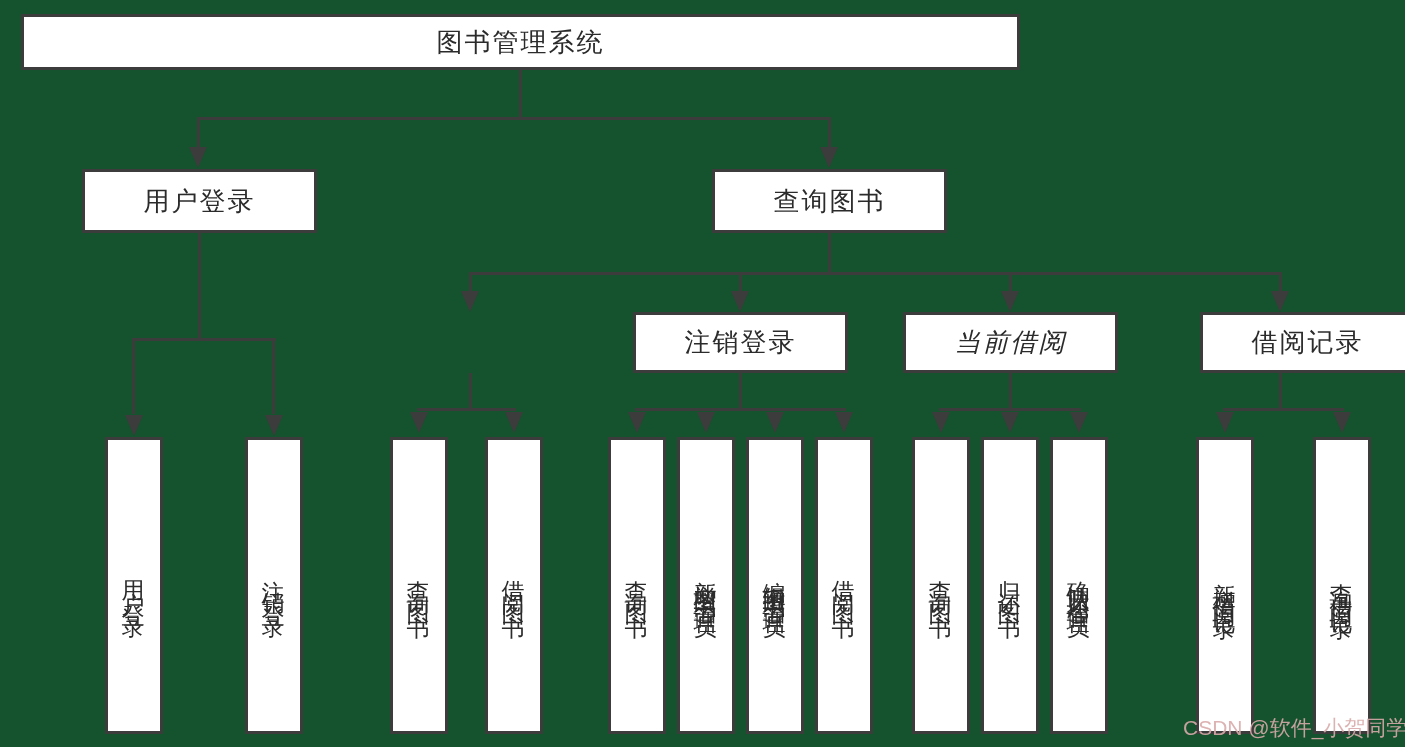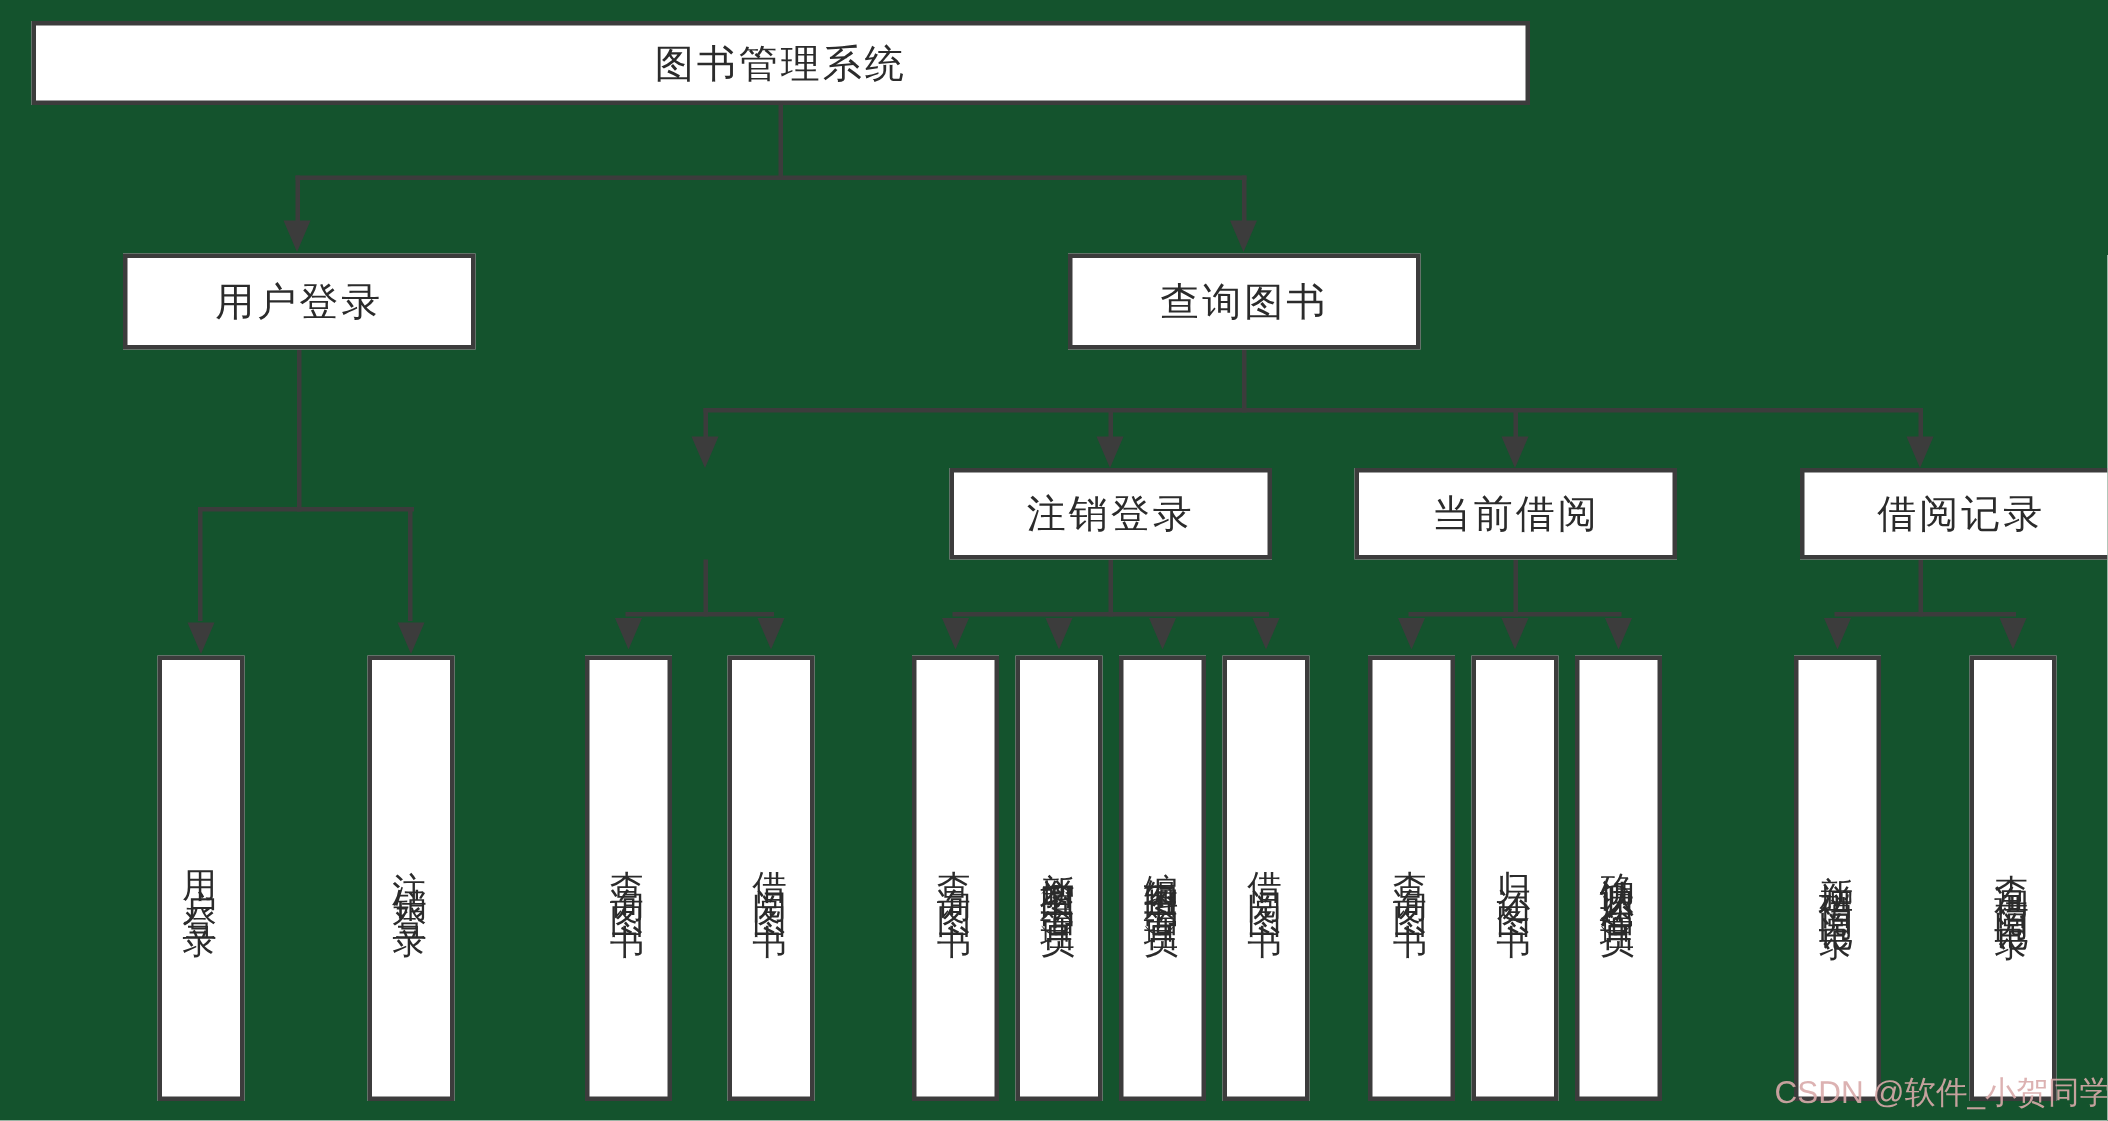--- a/index.html
+++ b/index.html
@@ -99,21 +99,21 @@
   <div class="ln" style="left:469px; top:272px; width:3px; height:20px;"></div>
   <div class="arrow" style="left:461px; top:291px;"></div>
   <div class="ln" style="left:739px; top:272px; width:3px; height:20px;"></div>
   <div class="arrow" style="left:731px; top:291px;"></div>
   <div class="ln" style="left:1009px; top:272px; width:3px; height:20px;"></div>
   <div class="arrow" style="left:1001px; top:291px;"></div>
   <div class="ln" style="left:1279px; top:272px; width:3px; height:20px;"></div>
   <div class="arrow" style="left:1271px; top:291px;"></div>
 
   <div class="box" style="left:633px; top:312px; width:215px; height:61px;">注销登录</div>
-  <div class="box" style="left:903px; top:312px; width:215px; height:61px;">当前借阅</div>
+  <div class="box" style="left:903px; top:312px; width:215px; height:61px;font-style:italic;">当前借阅</div>
   <div class="box" style="left:1173px; top:312px; width:215px; height:61px;margin-left:27px;">借阅记录</div>
 
   <div class="ln" style="left:469px; top:373px; width:3px; height:38px;"></div>
   <div class="ln" style="left:417px; top:408px; width:99px; height:3px;"></div>
   <div class="arrow" style="left:410px; top:412px;"></div>
   <div class="arrow" style="left:505px; top:412px;"></div>
 
   <div class="ln" style="left:739px; top:373px; width:3px; height:38px;"></div>
   <div class="ln" style="left:635px; top:408px; width:211px; height:3px;"></div>
   <div class="arrow" style="left:628px; top:412px;"></div>

